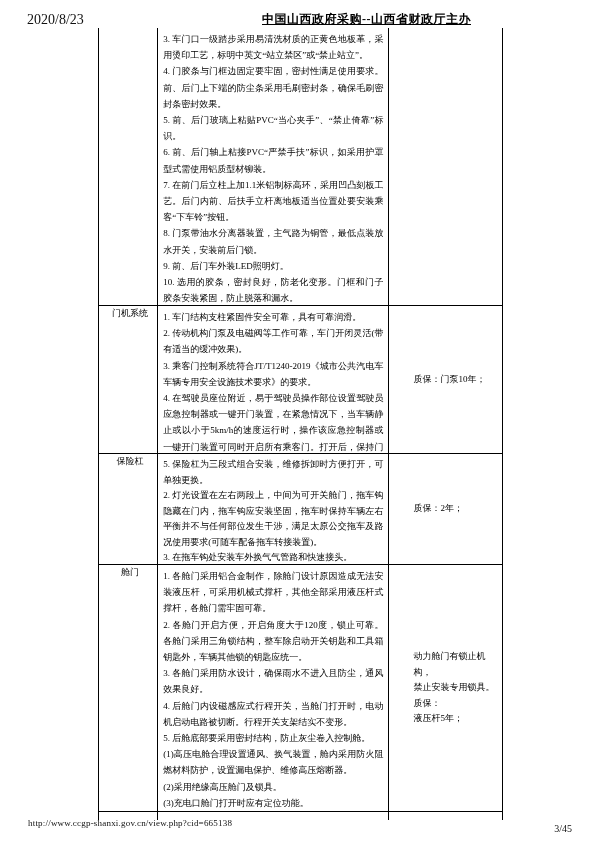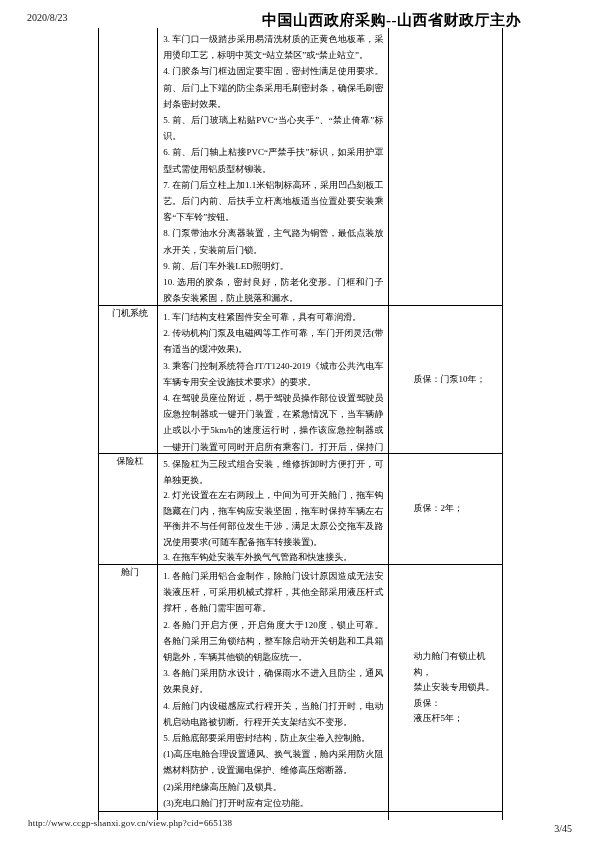--- a/index.html
+++ b/index.html
@@ -5,26 +5,26 @@
   html,body{margin:0;padding:0;}
   body{
     width:600px;height:849px;
     background:#ffffff;color:#000;
     font-family:"Liberation Serif", serif;
     position:relative;overflow:hidden;
     -webkit-font-smoothing:antialiased;
   }
   .hdr-date{
     position:absolute;left:27px;top:12px;
-    font-size:10px;color:#111;text-align:right;
+    font-size:14px;color:#111;text-align:right;
   }
   .hdr-title{
     position:absolute;left:262px;top:11px;
-    font-size:15px;font-weight:bold;color:#000;
-    letter-spacing:0.5px;white-space:nowrap;
+    font-size:12px;font-weight:bold;color:#000;
+    letter-spacing:0.5px;white-space:nowrap;text-decoration:underline;
   }
   .doc-table{
     position:absolute;left:98px;top:28px;width:404px;
     border-left:1px solid #000;
     font-size:9px;color:#000;
   }
   .row{display:flex;border-bottom:1px solid #000;box-sizing:border-box;}
   .row.stub{border-bottom:none;}
   .cell{box-sizing:border-box;overflow:hidden;background:#fff;}
   .cell.label{

